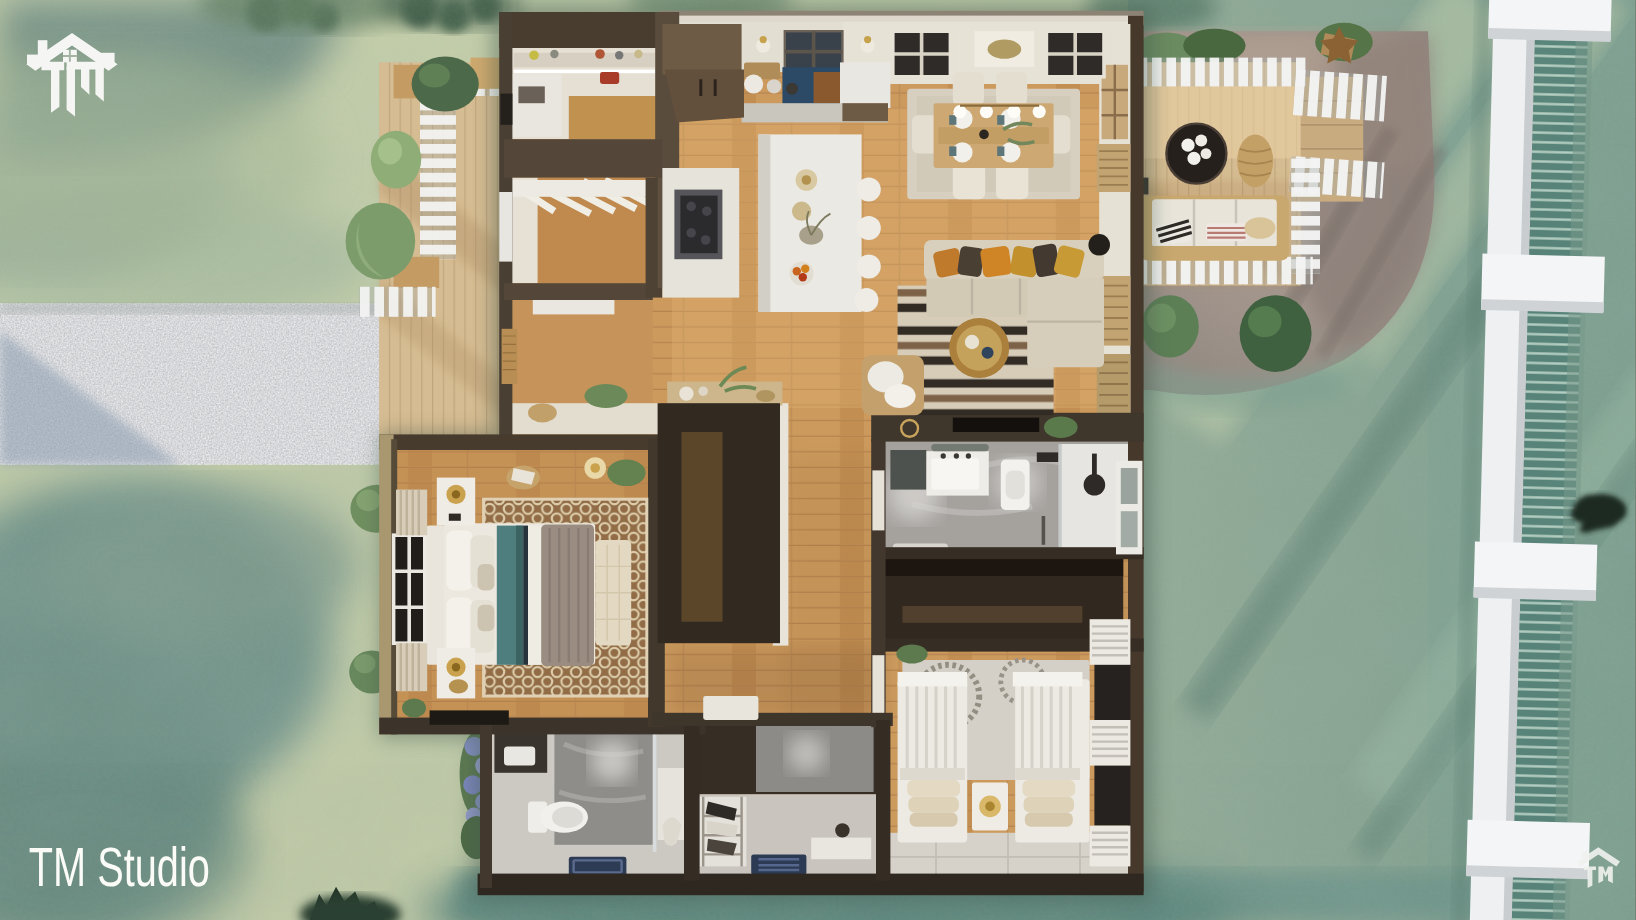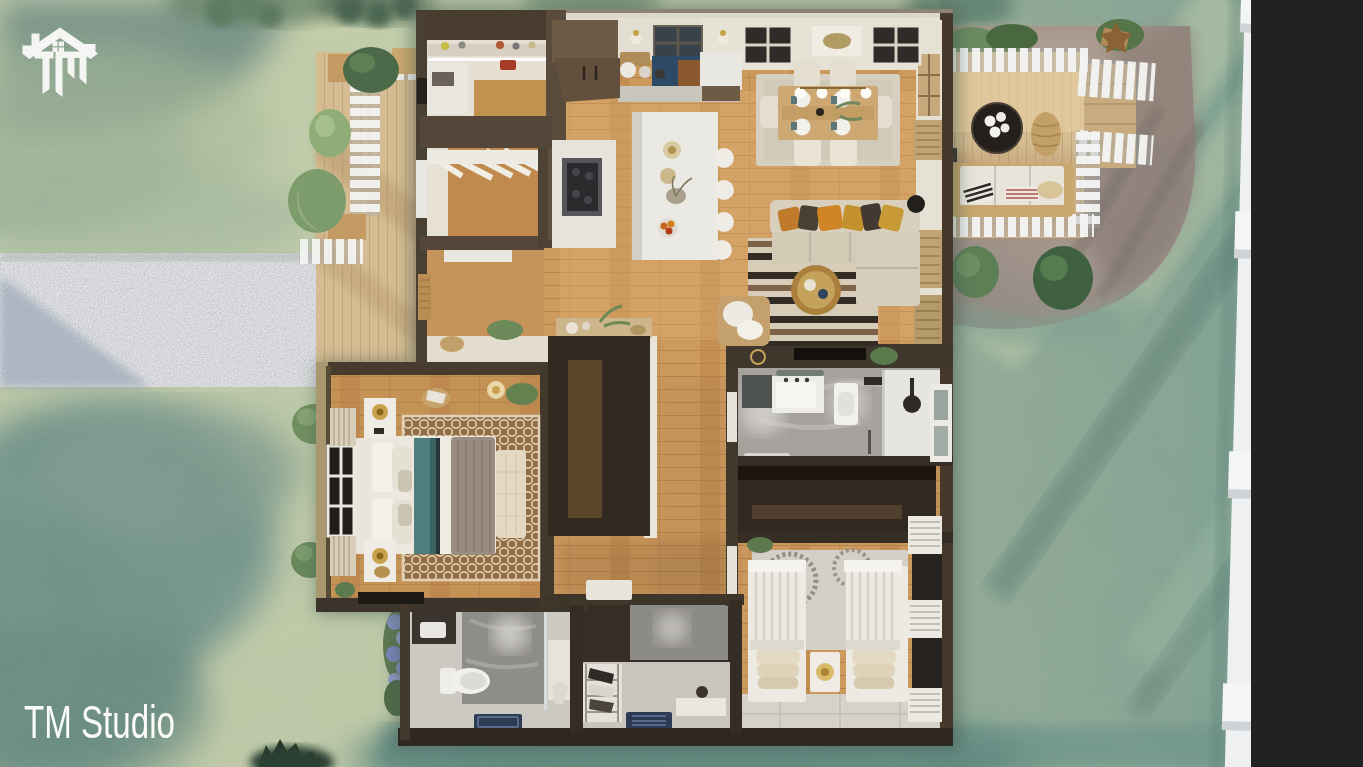--- a/index.html
+++ b/index.html
@@ -1,16 +1,16 @@
 <!DOCTYPE html>
 <html><head>
 <meta charset="utf-8">
 <style>
 html,body{margin:0;padding:0;background:#222;}
-.canvas{position:relative;width:1251px;height:767px;overflow:hidden;font-family:"Liberation Sans",sans-serif;}
+.canvas{position:relative;width:1363px;height:767px;overflow:hidden;font-family:"Liberation Sans",sans-serif;}
 </style>
 </head>
 <body>
 <div class="canvas">
 <svg width="1363" height="767" viewBox="0 0 1363 767">
 <defs>
 <filter id="b4">
           <feGaussianBlur stdDeviation="4"></feGaussianBlur>
         </filter>
 <filter id="b8">

